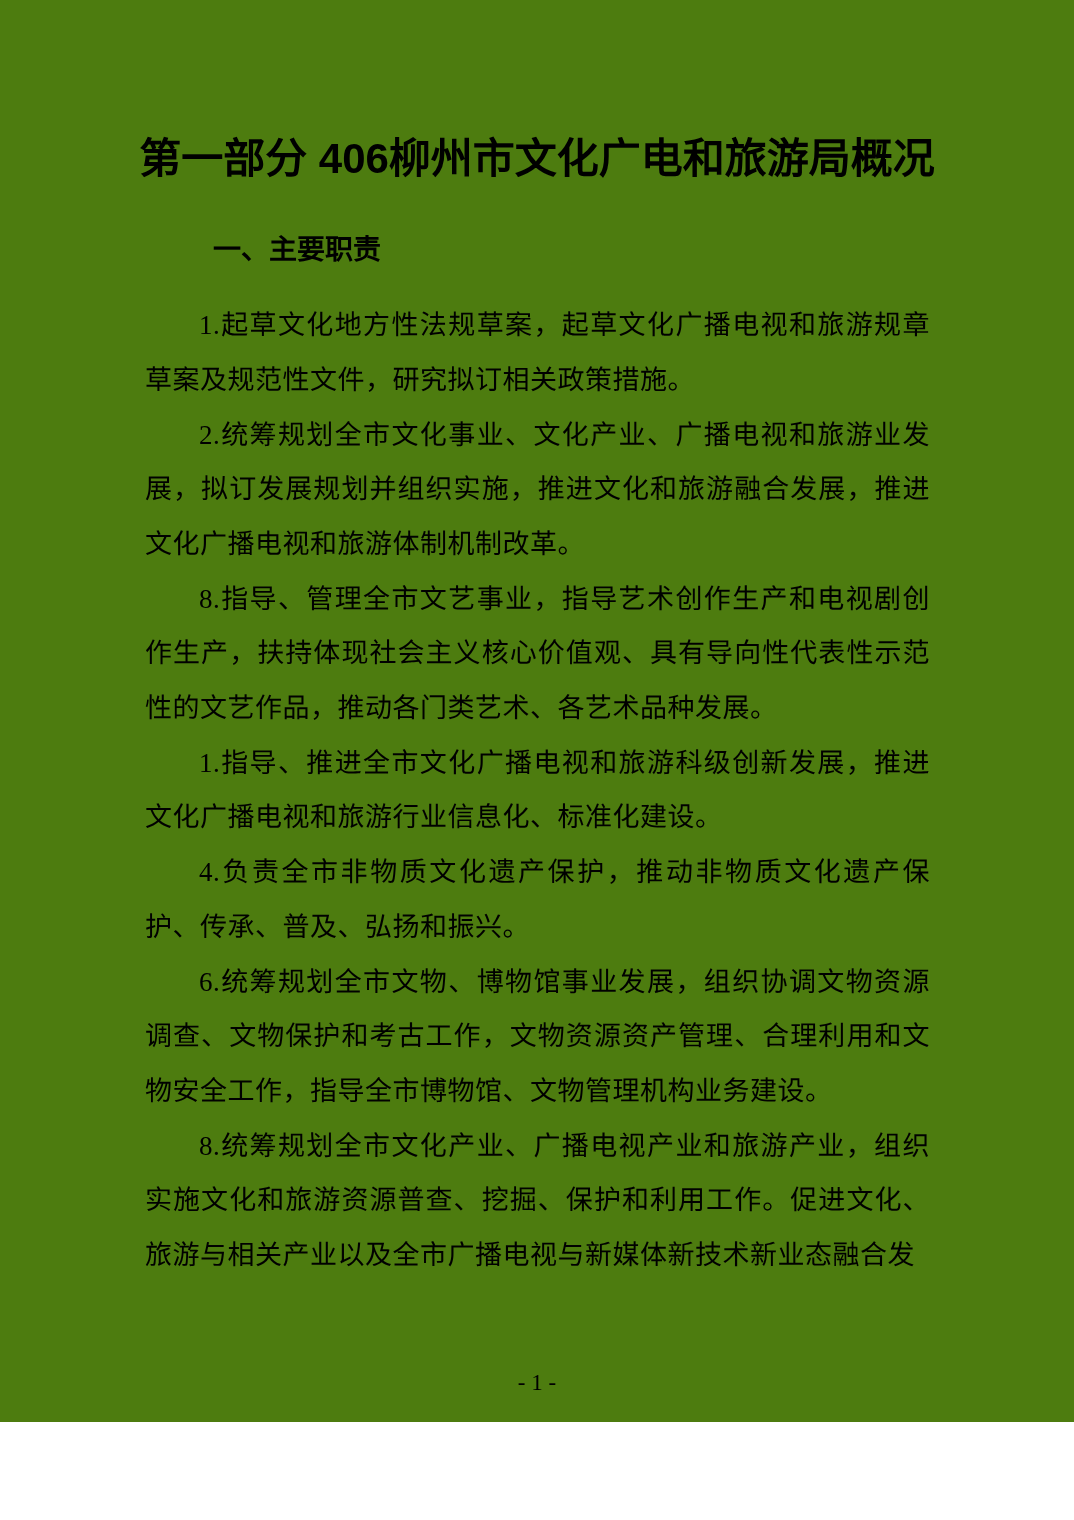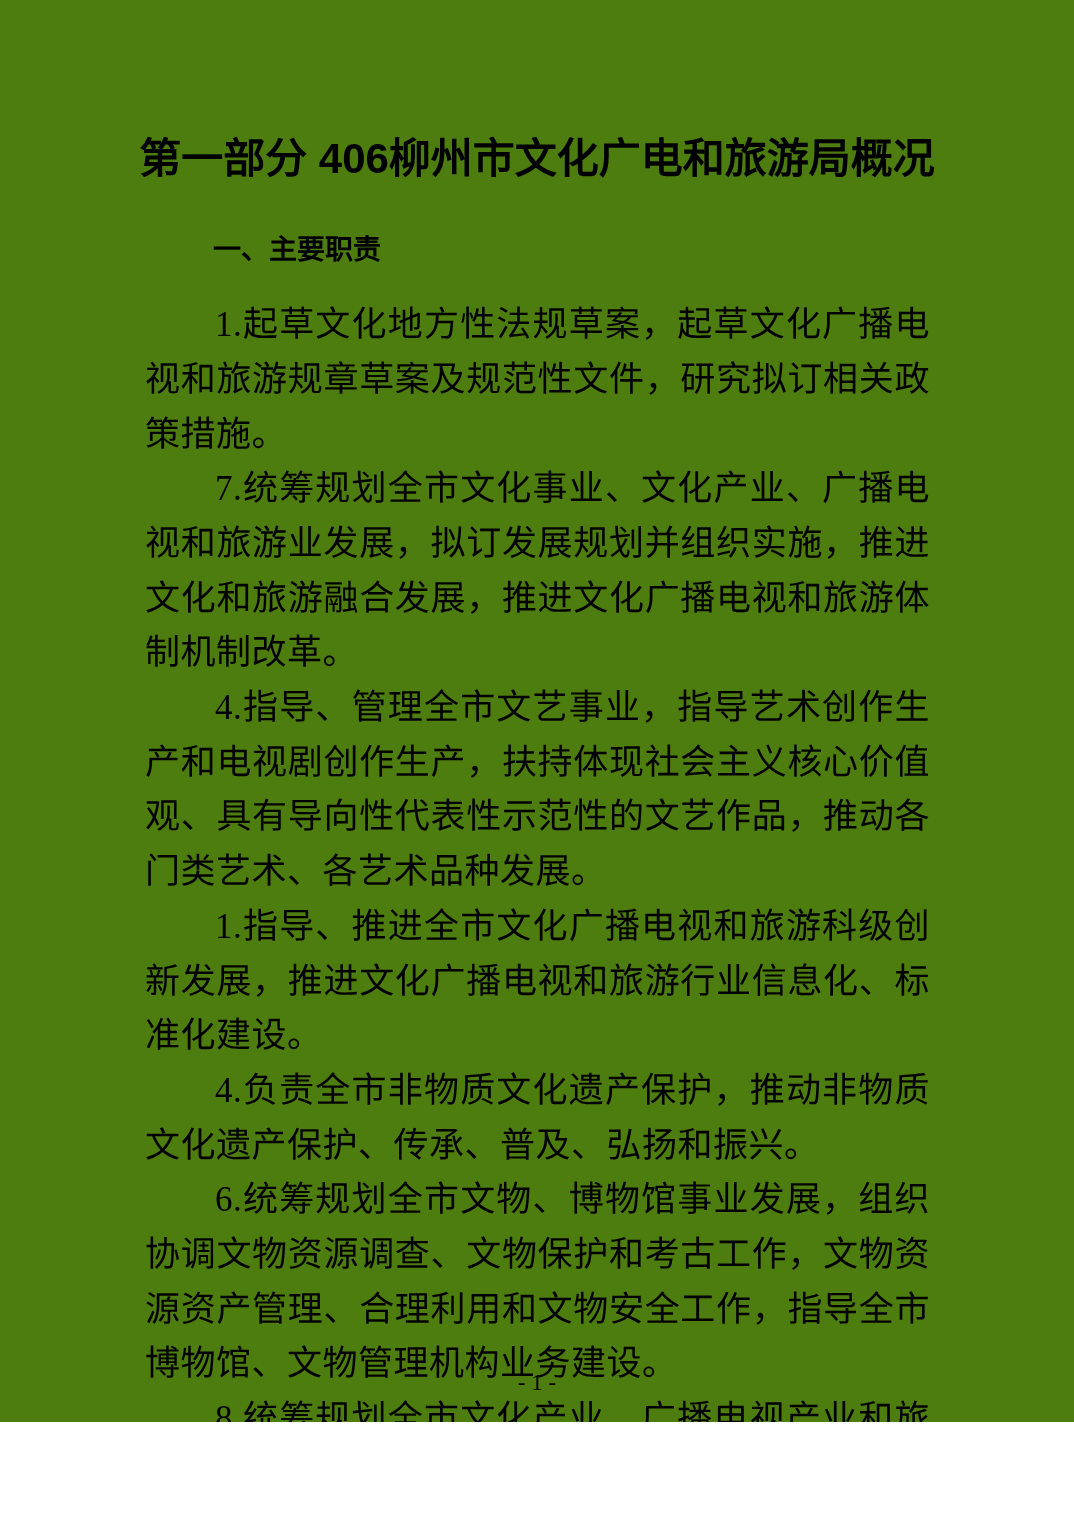--- a/index.html
+++ b/index.html
@@ -31,21 +31,21 @@
     font-family: "Liberation Sans", "DejaVu Sans", sans-serif;
     font-weight: 700;
     font-size: 28px;
     line-height: 36px;
   }
   .body-text {
     margin: 30px 144px 0 145px;
   }
   .body-text p {
     margin: 0;
-    font-size: 35px;
+    font-size: 27px;
     line-height: 54.7px;
     text-align: justify;
     text-indent: 2em;
     letter-spacing: 0.5px;
   }
   .page-footer {
     position: absolute;
     bottom: 26px;
     left: 0;
     width: 100%;
@@ -58,22 +58,22 @@
 <body>
 
 <div class="page">
 
   <h1 class="doc-title">第一部分 406柳州市文化广电和旅游局概况</h1>
 
   <h2 class="section-heading">一、主要职责</h2>
 
   <div class="body-text">
     <p>1.起草文化地方性法规草案，起草文化广播电视和旅游规章草案及规范性文件，研究拟订相关政策措施。</p>
-    <p>7.统筹规划全市文化事业、文化产业、广播电视和旅游业发展，拟订发展规划并组织实施，推进文化和旅游融合发展，推进文化广播电视和旅游体制机制改革。</p>
-    <p>4.指导、管理全市文艺事业，指导艺术创作生产和电视剧创作生产，扶持体现社会主义核心价值观、具有导向性代表性示范性的文艺作品，推动各门类艺术、各艺术品种发展。</p>
+    <p>2.统筹规划全市文化事业、文化产业、广播电视和旅游业发展，拟订发展规划并组织实施，推进文化和旅游融合发展，推进文化广播电视和旅游体制机制改革。</p>
+    <p>8.指导、管理全市文艺事业，指导艺术创作生产和电视剧创作生产，扶持体现社会主义核心价值观、具有导向性代表性示范性的文艺作品，推动各门类艺术、各艺术品种发展。</p>
     <p>1.指导、推进全市文化广播电视和旅游科级创新发展，推进文化广播电视和旅游行业信息化、标准化建设。</p>
     <p>4.负责全市非物质文化遗产保护，推动非物质文化遗产保护、传承、普及、弘扬和振兴。</p>
     <p>6.统筹规划全市文物、博物馆事业发展，组织协调文物资源调查、文物保护和考古工作，文物资源资产管理、合理利用和文物安全工作，指导全市博物馆、文物管理机构业务建设。</p>
     <p>8.统筹规划全市文化产业、广播电视产业和旅游产业，组织实施文化和旅游资源普查、挖掘、保护和利用工作。促进文化、旅游与相关产业以及全市广播电视与新媒体新技术新业态融合发</p>
   </div>
 
   <div class="page-footer">- 1 -</div>
 
 </div>
 

